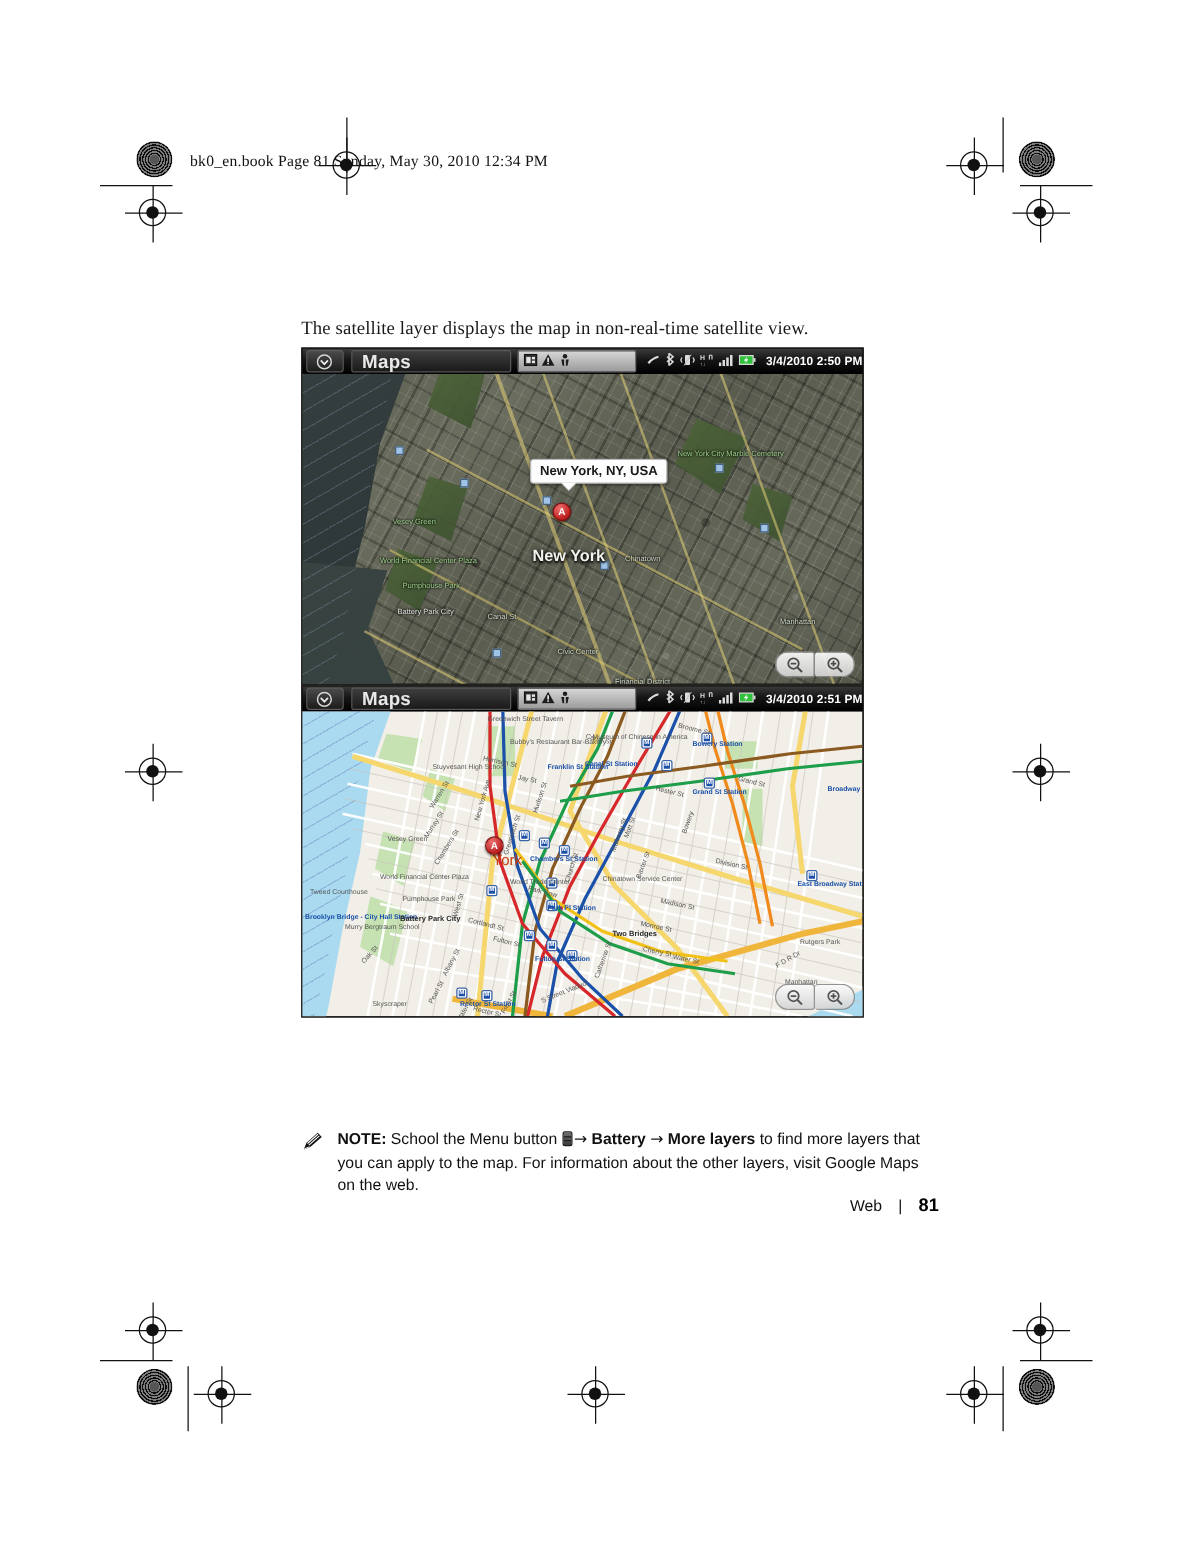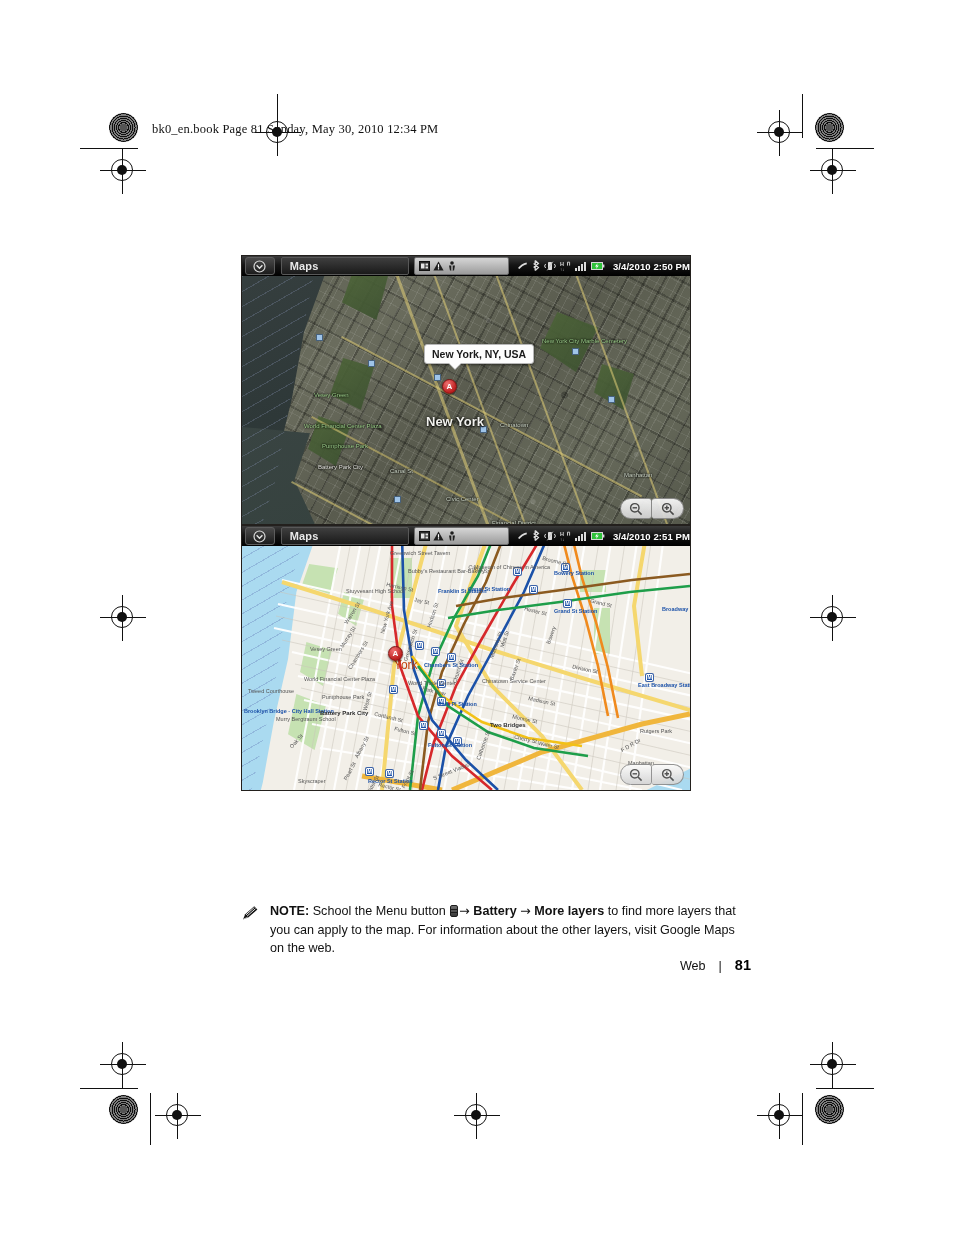--- a/index.html
+++ b/index.html
@@ -91,21 +91,21 @@
     border: 1px solid #5d5d5d; border-radius: 3px;
     display: flex; align-items: center; justify-content: center;
     box-sizing: border-box;
   }
   .sb-btn svg { display: block; }
   .sb-title {
     margin-left: 6px;
     height: 18px; min-width: 128px;
     background: linear-gradient(#3e3e3e, #1a1a1a);
     border: 1px solid #585858; border-radius: 2px;
-    color: #e9e9e9; font-size: 11px; font-weight: bold;
+    color: #e9e9e9; font-size: 15px; font-weight: bold;
     display: flex; align-items: center; padding-left: 8px;
     box-sizing: border-box;
     letter-spacing: 0.2px;
   }
   .sb-notif {
     margin-left: 5px; height: 18px; width: 122px;
     background: linear-gradient(#d6d6d6, #9b9b9b);
     border: 1px solid #6e6e6e; border-radius: 2px;
     display: flex; align-items: center; gap: 3px; padding-left: 4px;
     box-sizing: border-box;
@@ -407,20 +407,21 @@
       <span class="vline"></span>
       <span class="ring"></span>
       <span class="dot"></span>
   </div>
 </div>
 
 <div class="bookline" style="left:152px; top:122px;">bk0_en.book  Page 81  Sunday, May 30, 2010  12:34 PM</div>
 
 <div class="content">
 
+  <p class="sec-body">The satellite layer displays the map in non-real-time satellite view.</p>
 
   <div class="shot satellite">
 
     <div class="statusbar">
       <div class="sb-btn">
         <svg width="13" height="13" viewBox="0 0 13 13">
           <circle cx="6.5" cy="6.5" r="5.5" fill="none" stroke="#d8d8d8" stroke-width="1.2"></circle>
           <path d="M3.6 5.3 L6.5 8.3 L9.4 5.3" fill="none" stroke="#e8e8e8" stroke-width="1.4"></path>
         </svg>
       </div>

